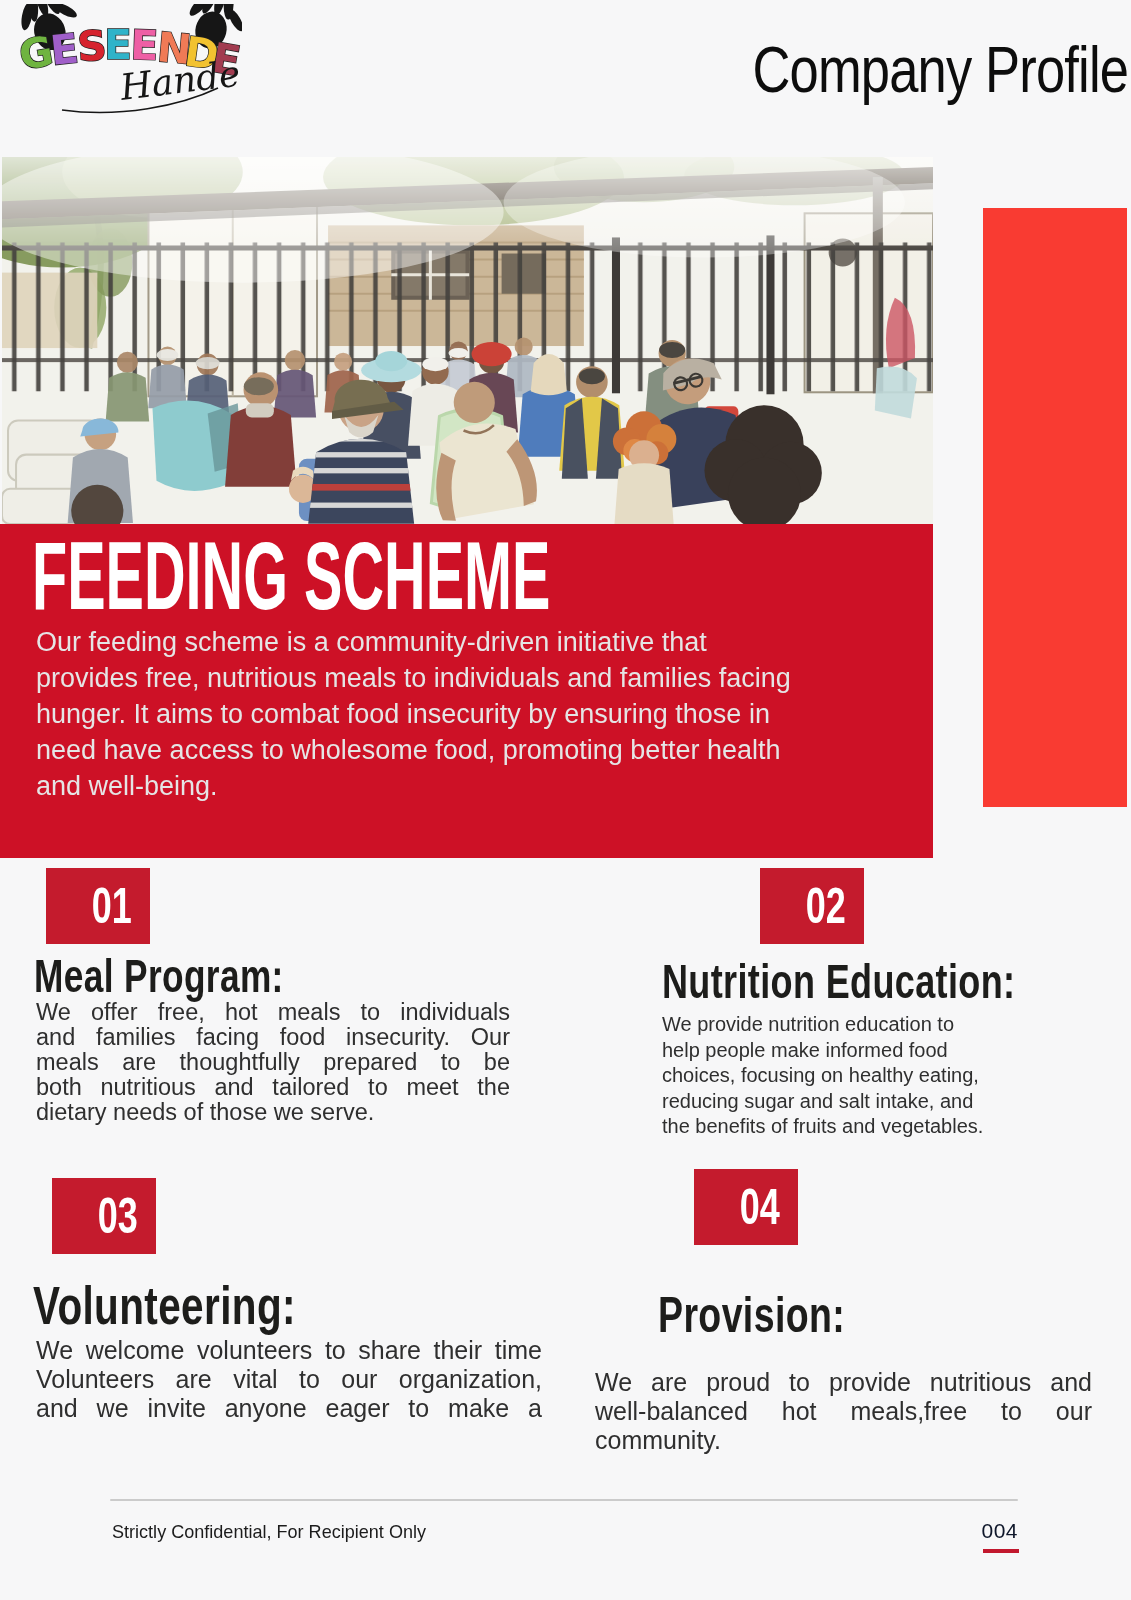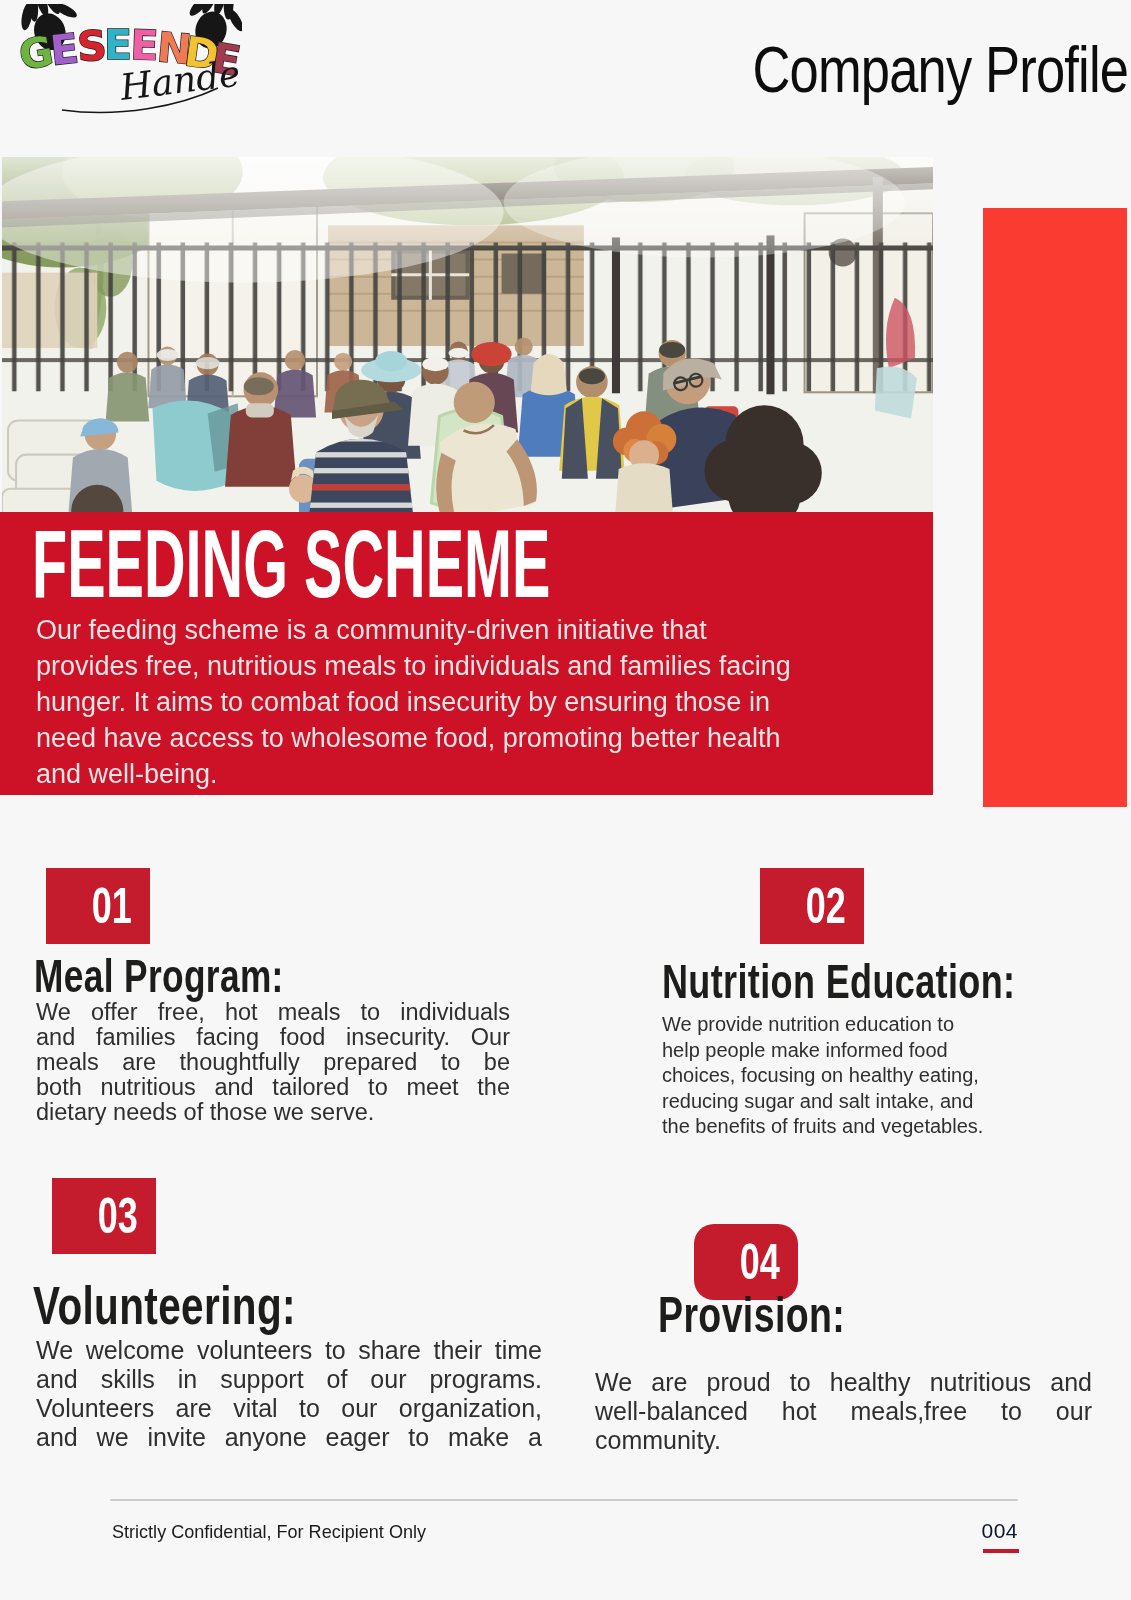--- a/index.html
+++ b/index.html
@@ -22,21 +22,21 @@
     font-family:"DejaVu Serif", serif; font-style:italic; font-size:36px; fill:#161616;
   }
   .company-title{
     position:absolute; right:3px; top:38px; color:#0d0d0d;
     font-size:64px; font-weight:500; letter-spacing:-1px; white-space:nowrap;
     transform:scaleX(0.82); transform-origin:right top; line-height:1;
   }
   
   .photo{position:absolute; left:2px; top:157px; width:931px; height:367px; display:block;}
   .banner{
-    position:absolute; left:0; top:512px; width:933px; height:283px;
+    position:absolute; left:0; top:524px; width:933px; height:334px;
     background:var(--banner-red);
   }
   .banner-title{
     position:absolute; left:32px; top:2px; color:#fff; font-weight:bold;
     font-size:96px; line-height:1.05; white-space:nowrap; letter-spacing:0px;
     transform:scaleX(0.60); transform-origin:left top;
   }
   .banner-text{position:absolute; left:36px; top:100px; width:880px;}
   .banner-line{color:#e5e5e5; font-size:27px; line-height:36px; white-space:nowrap;}
   .bright-rect{
@@ -320,31 +320,30 @@
     <div class="lline">reducing sugar and salt intake, and</div>
     <div class="lline">the benefits of fruits and vegetables.</div>
   </div>
 
   <div class="num-box" style="left:52px; top:1178px;">
     <span>03</span>
   </div>
   <div class="sec-heading" id="s3-heading">Volunteering:</div>
   <div class="sec-body" id="s3-body">
     <div class="jline">We welcome volunteers to share their time</div>
-    <div class="jline">and skills in support of our programs.</div>
     <div class="jline">Volunteers are vital to our organization,</div>
     <div class="jline">and we invite anyone eager to make a</div>
   </div>
 
-  <div class="num-box" style="left:694px; top:1224px;border-radius:20px;">
+  <div class="num-box" style="left:694px; top:1169px;">
     <span>04</span>
   </div>
   <div class="sec-heading" id="s4-heading">Provision:</div>
   <div class="sec-body" id="s4-body">
-    <div class="jline">We are proud to healthy nutritious and</div>
+    <div class="jline">We are proud to provide nutritious and</div>
     <div class="jline">well-balanced hot meals,free to our</div>
     <div class="jline last">community.</div>
   </div>
 
   <div class="footer-line"></div>
   <div class="footer-text">Strictly Confidential, For Recipient Only</div>
   <div class="page-number">004</div>
   <div class="page-number-underline"></div>
 
 </div>

